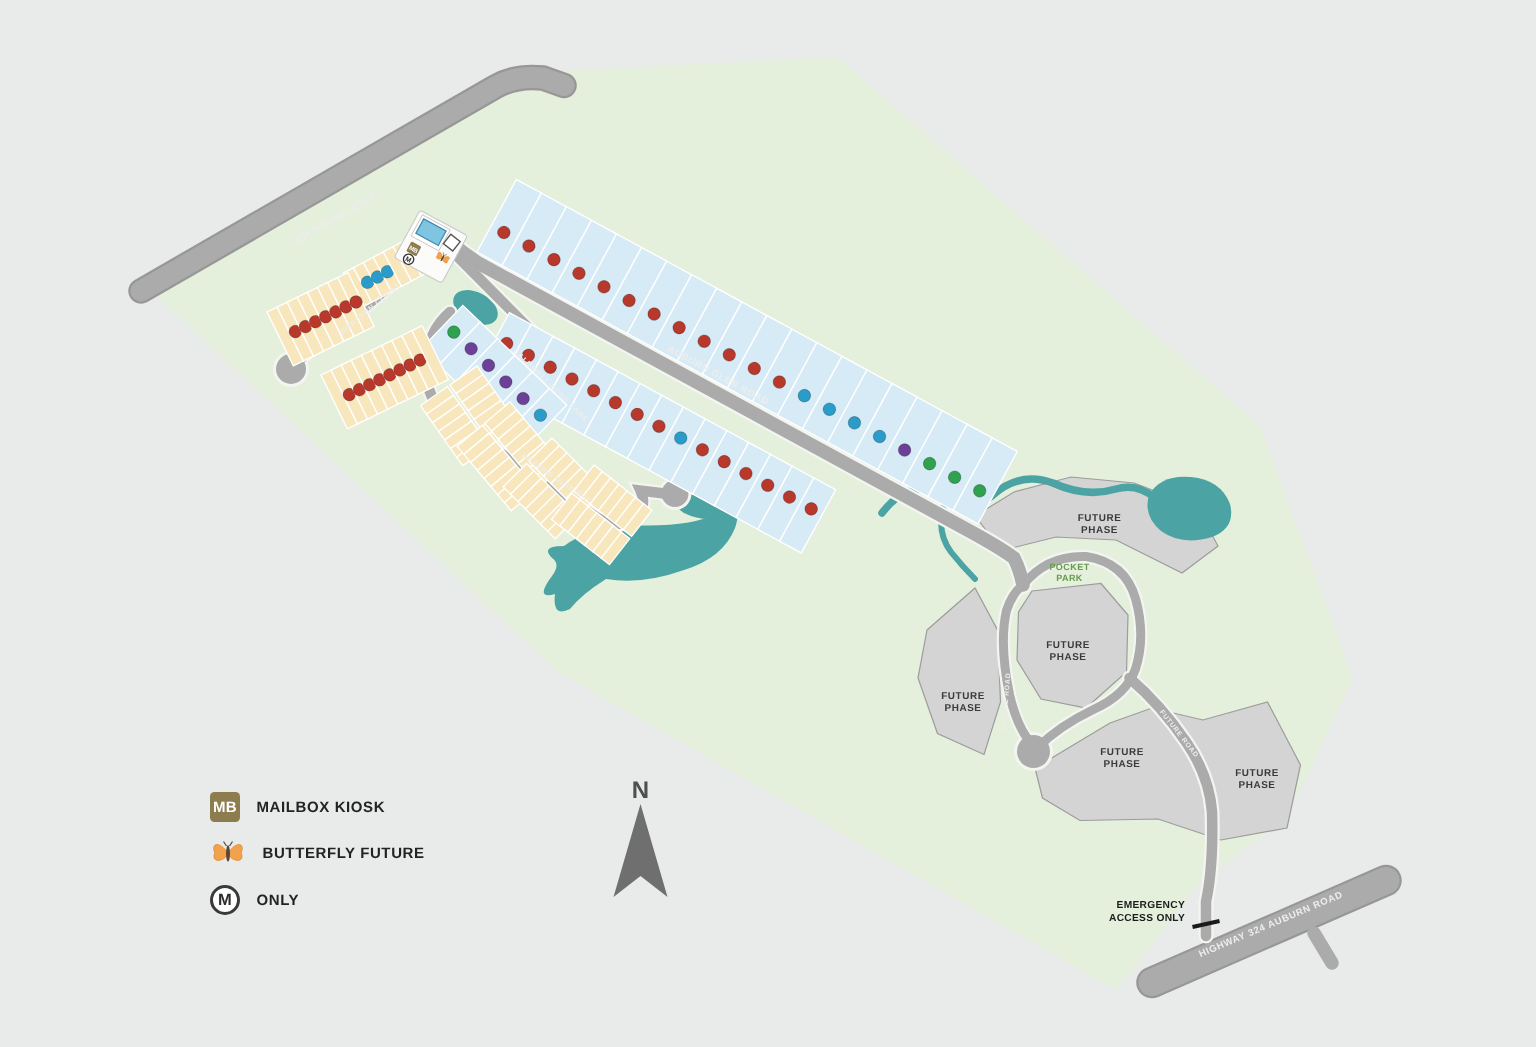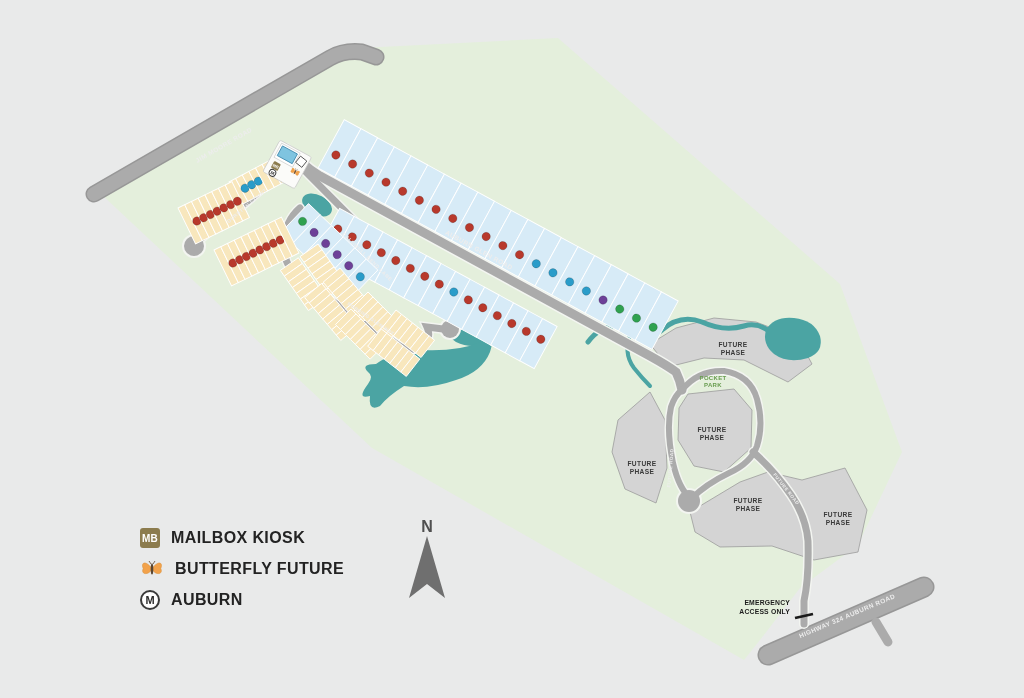--- a/index.html
+++ b/index.html
@@ -26,21 +26,21 @@
   .rdc-g{fill:none;stroke:#979797;stroke-linecap:round;}
   .rd-g{fill:none;stroke:#ababab;stroke-linecap:round;}
 
   
   .legend{position:absolute;left:140px;top:527px;display:flex;flex-direction:column;gap:9px;}
   .legend-row{display:flex;align-items:center;gap:11px;height:22px;}
   .chip-mb{width:20px;height:20px;background:#8c7c4e;border-radius:3px;color:#fff;
     font-weight:bold;font-size:10px;display:flex;align-items:center;justify-content:center;letter-spacing:.3px;}
   .chip-model{width:20px;height:20px;border:2.4px solid #3a3a3a;border-radius:50%;background:#fff;color:#2c2c2c;
     font-weight:bold;font-size:11px;display:flex;align-items:center;justify-content:center;box-sizing:border-box;}
-  .legend-label{font-weight:bold;font-size:16px;color:#232323;letter-spacing:.4px;}
+  .legend-label{font-weight:bold;font-size:10px;color:#232323;letter-spacing:.4px;}
   .bfly{width:24px;height:18px;flex:0 0 auto;}
 </style>
 </head>
 <body>
 
 <div class="map-wrap">
 
 <svg class="site" width="1024" height="698" viewBox="0 0 1024 698">
   <defs>
     <symbol id="butterfly" viewBox="0 0 24 18">
@@ -371,17 +371,17 @@
     <span class="legend-label">MAILBOX KIOSK</span>
   </div>
   <div class="legend-row">
     <svg class="bfly" viewBox="0 0 24 18">
           <use href="#butterfly"></use>
         </svg>
     <span class="legend-label">BUTTERFLY FUTURE</span>
   </div>
   <div class="legend-row">
     <span class="chip-model">M</span>
-    <span class="legend-label">AUBURN</span>
+    <span class="legend-label">ONLY</span>
   </div>
 </div>
 
 </div>
 
 </body></html>

